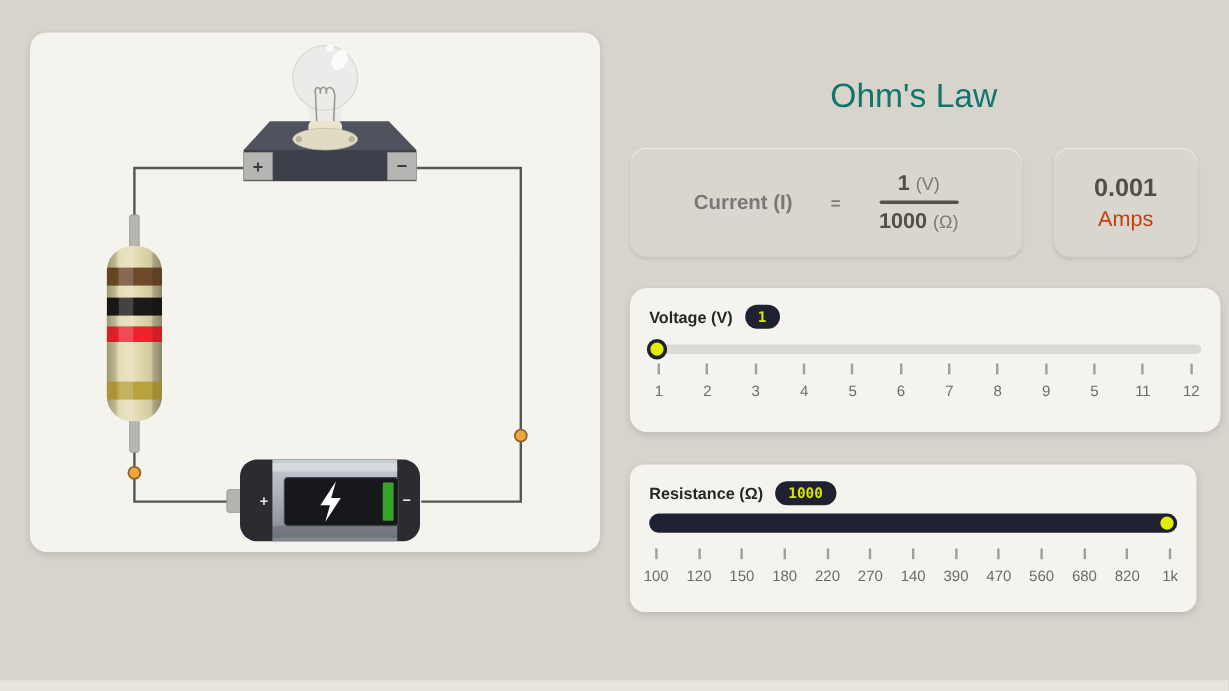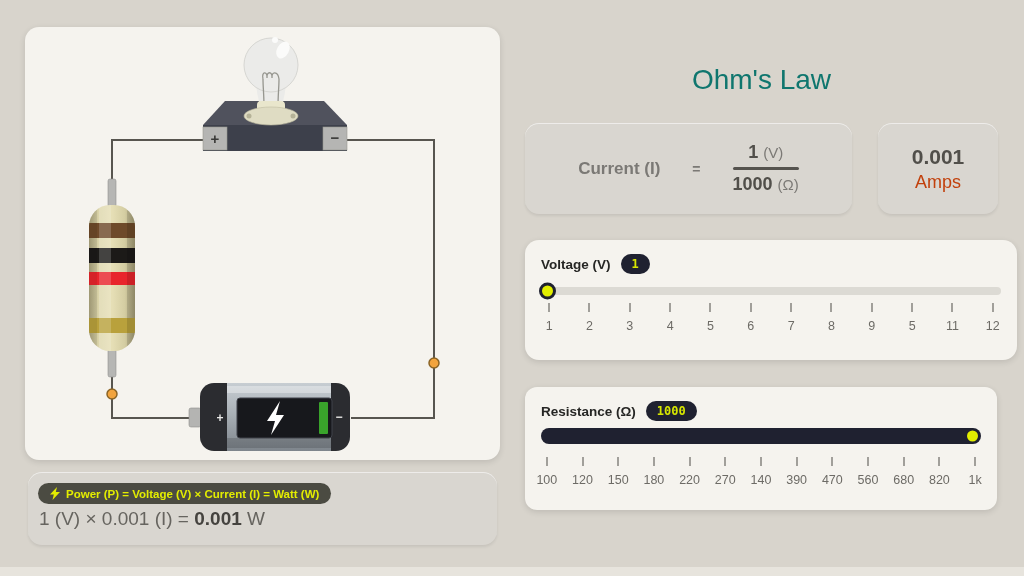--- a/index.html
+++ b/index.html
@@ -146,29 +146,20 @@
         <rect x="212" y="371" width="95" height="40" rx="3" fill="#17181c" stroke="#40424a" stroke-width="1"></rect>
         <polygon points="255,374 242,394 250,394 246,408 259,388 251,388" fill="#ffffff"></polygon>
         <rect x="294" y="375" width="9" height="32" rx="1" fill="#39a32b"></rect>
       </g>
 
       <circle cx="87" cy="367" r="5" fill="#f2a43e" stroke="#8a6426" stroke-width="1.5"></circle>
       <circle cx="409" cy="336" r="5" fill="#f2a43e" stroke="#8a6426" stroke-width="1.5"></circle>
     </svg>
   </div>
 
-  <div class="graybox power-box">
-    <div class="power-pill">
-      <svg width="10" height="13" viewBox="0 0 10 13">
-        <polygon points="7,0 0,7.5 3.8,7.5 2.5,13 10,5 5.8,5" fill="#e3ed00"></polygon>
-      </svg>
-      <span>Power (P) = Voltage (V) × Current (I) = Watt (W)</span>
-    </div>
-    <div class="power-eq"><span>1 (V) × 0.001 (I) = </span><span class="v">0.001</span><span> W</span></div>
-  </div>
 
   <h1 class="title">Ohm's Law</h1>
 
   <div class="graybox formula-box">
     <span class="formula-lhs">Current (I)</span>
     <span class="formula-eq">=</span>
     <div class="fraction">
       <div class="frac-row">
         <span class="frac-val">1</span>
         <span class="frac-unit">(V)</span>

